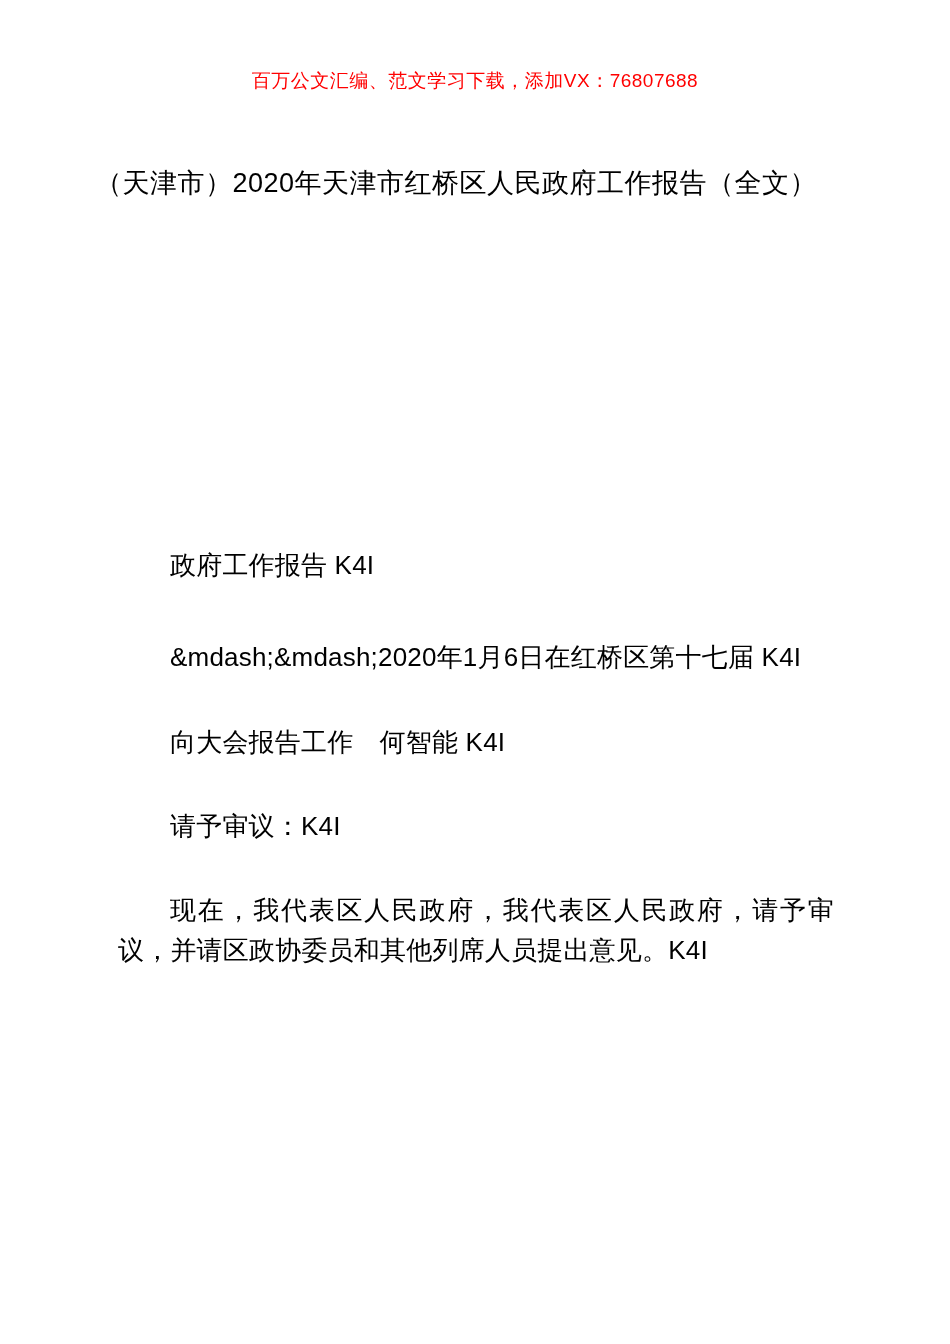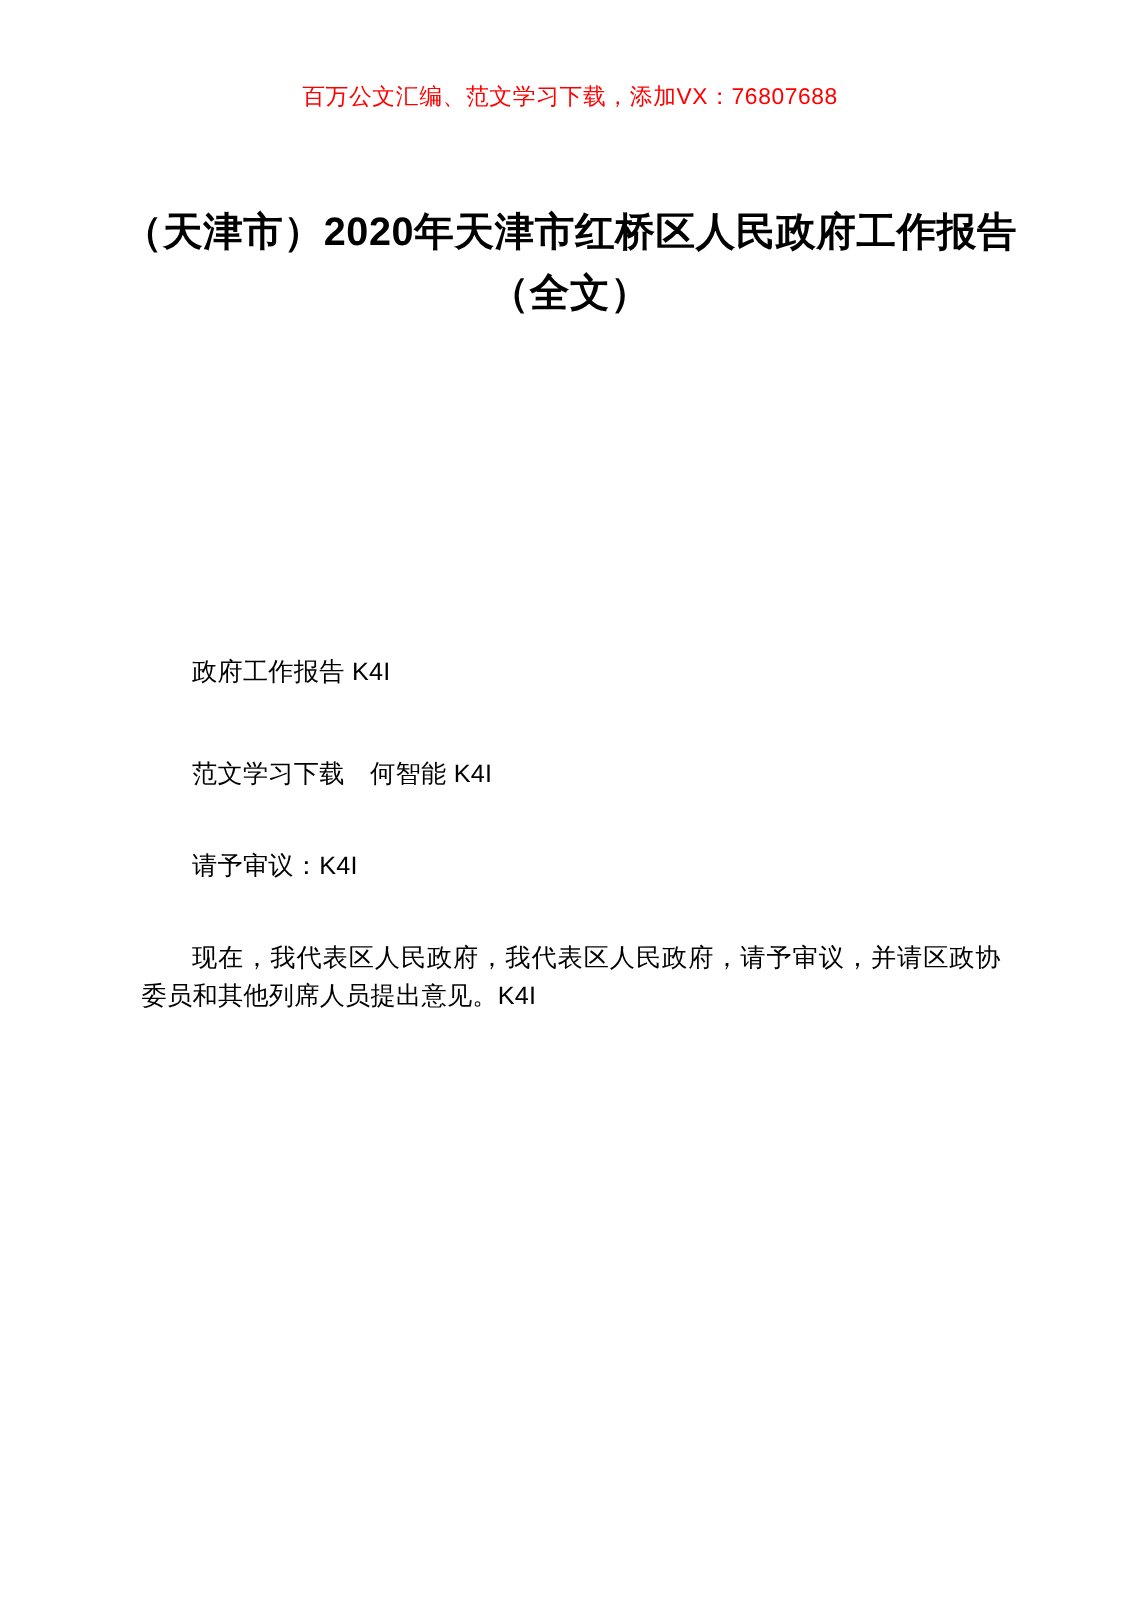--- a/index.html
+++ b/index.html
@@ -31,34 +31,34 @@
     font-size: 19px;
     letter-spacing: 0.5px;
     font-family: "Liberation Sans", sans-serif;
     white-space: nowrap;
   }
   .doc-title {
     position: absolute;
     top: 145px;
     left: 95px;
     width: 760px;
-    text-align: center;
-    font-size: 33px;
-    font-weight: bold;
+    text-align: left;
+    font-size: 27px;
+    font-weight: normal;
     line-height: 1.55;
     letter-spacing: 0.5px;
   }
   .body-area {
     position: absolute;
     top: 545px;
     left: 118px;
     width: 716px;
   }
   .para {
-    font-size: 21px;
+    font-size: 26px;
     line-height: 1.55;
     margin: 0 0 44px 0;
     text-indent: 2em;
     text-align: justify;
     letter-spacing: 0.2px;
   }
   .para.tight {
     margin-bottom: 52px;
   }
   .para-last {
@@ -69,18 +69,19 @@
 <body>
 
 <div class="page">
 
   <div class="watermark">百万公文汇编、范文学习下载，添加VX：76807688</div>
 
   <h1 class="doc-title">（天津市）2020年天津市红桥区人民政府工作报告（全文）</h1>
 
   <div class="body-area">
     <p class="para tight">政府工作报告 K4I</p>
-    <p class="para">范文学习下载　何智能 K4I</p>
+    <p class="para">&amp;mdash;&amp;mdash;2020年1月6日在红桥区第十七届 K4I</p>
+    <p class="para">向大会报告工作　何智能 K4I</p>
     <p class="para">请予审议：K4I</p>
     <p class="para para-last">现在，我代表区人民政府，我代表区人民政府，请予审议，并请区政协委员和其他列席人员提出意见。K4I</p>
   </div>
 
 </div>
 
 </body></html>

